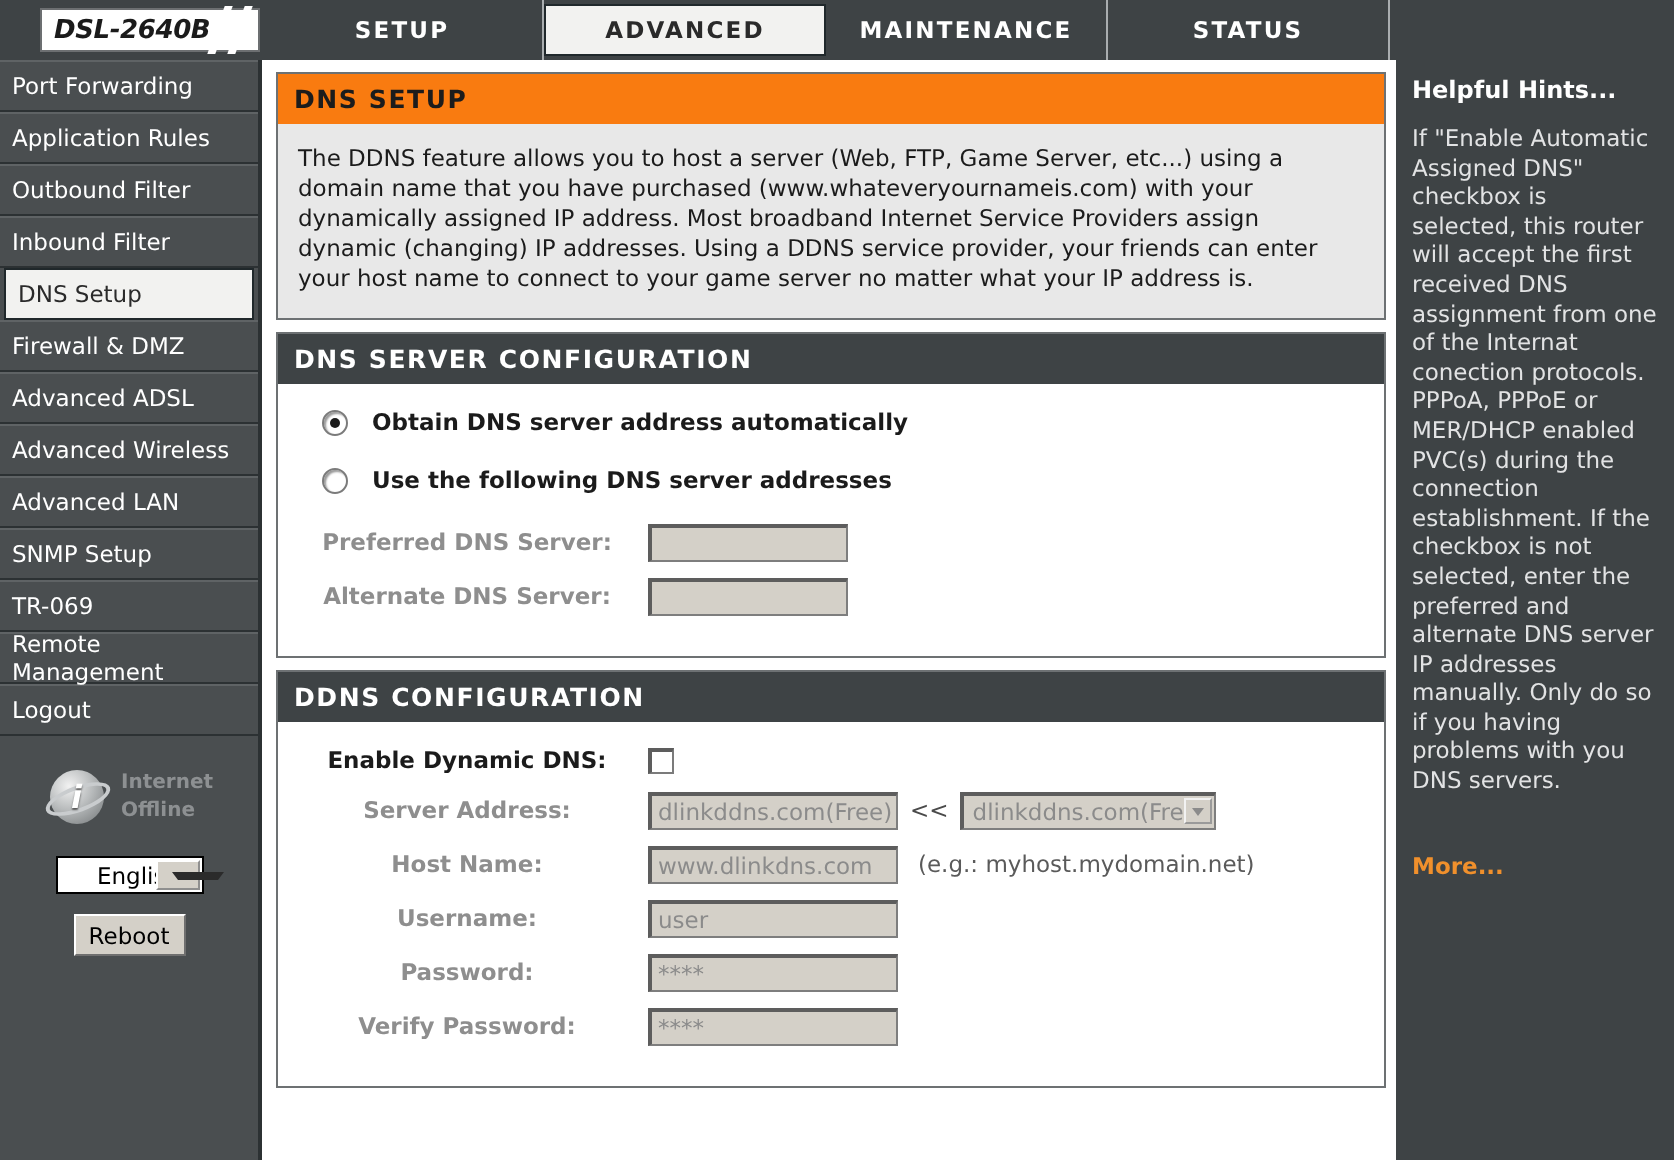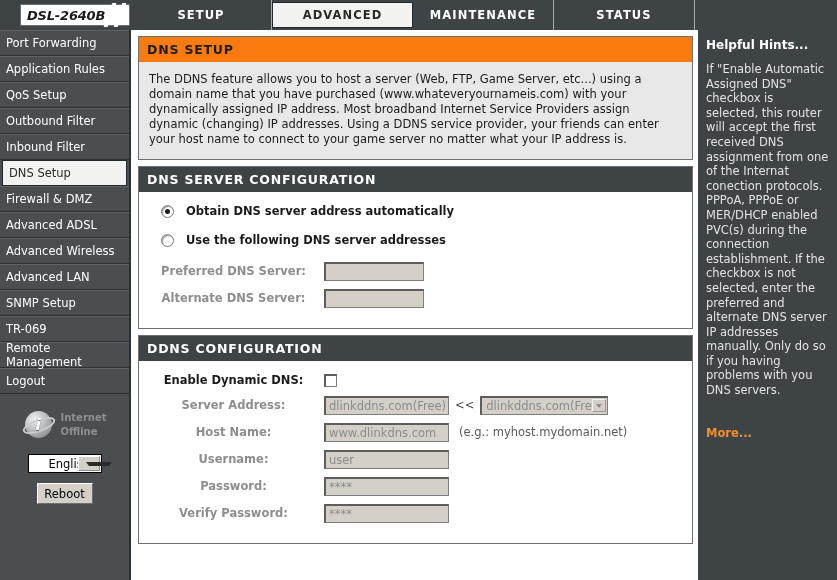--- a/index.html
+++ b/index.html
@@ -387,21 +387,20 @@
       <div class="tab t1">SETUP</div>
       <div class="tab t2 active">ADVANCED</div>
       <div class="tab t3">MAINTENANCE</div>
       <div class="tab t4">STATUS</div>
     </div>
   </div>
 
   <div class="sidebar">
     <div class="side-item">Port Forwarding</div>
     <div class="side-item">Application Rules</div>
-    <div class="side-item">QoS Setup</div>
     <div class="side-item">Outbound Filter</div>
     <div class="side-item">Inbound Filter</div>
     <div class="side-item active">DNS Setup</div>
     <div class="side-item">Firewall &amp; DMZ</div>
     <div class="side-item">Advanced ADSL</div>
     <div class="side-item">Advanced Wireless</div>
     <div class="side-item">Advanced LAN</div>
     <div class="side-item">SNMP Setup</div>
     <div class="side-item">TR-069</div>
     <div class="side-item">Remote Management</div>

